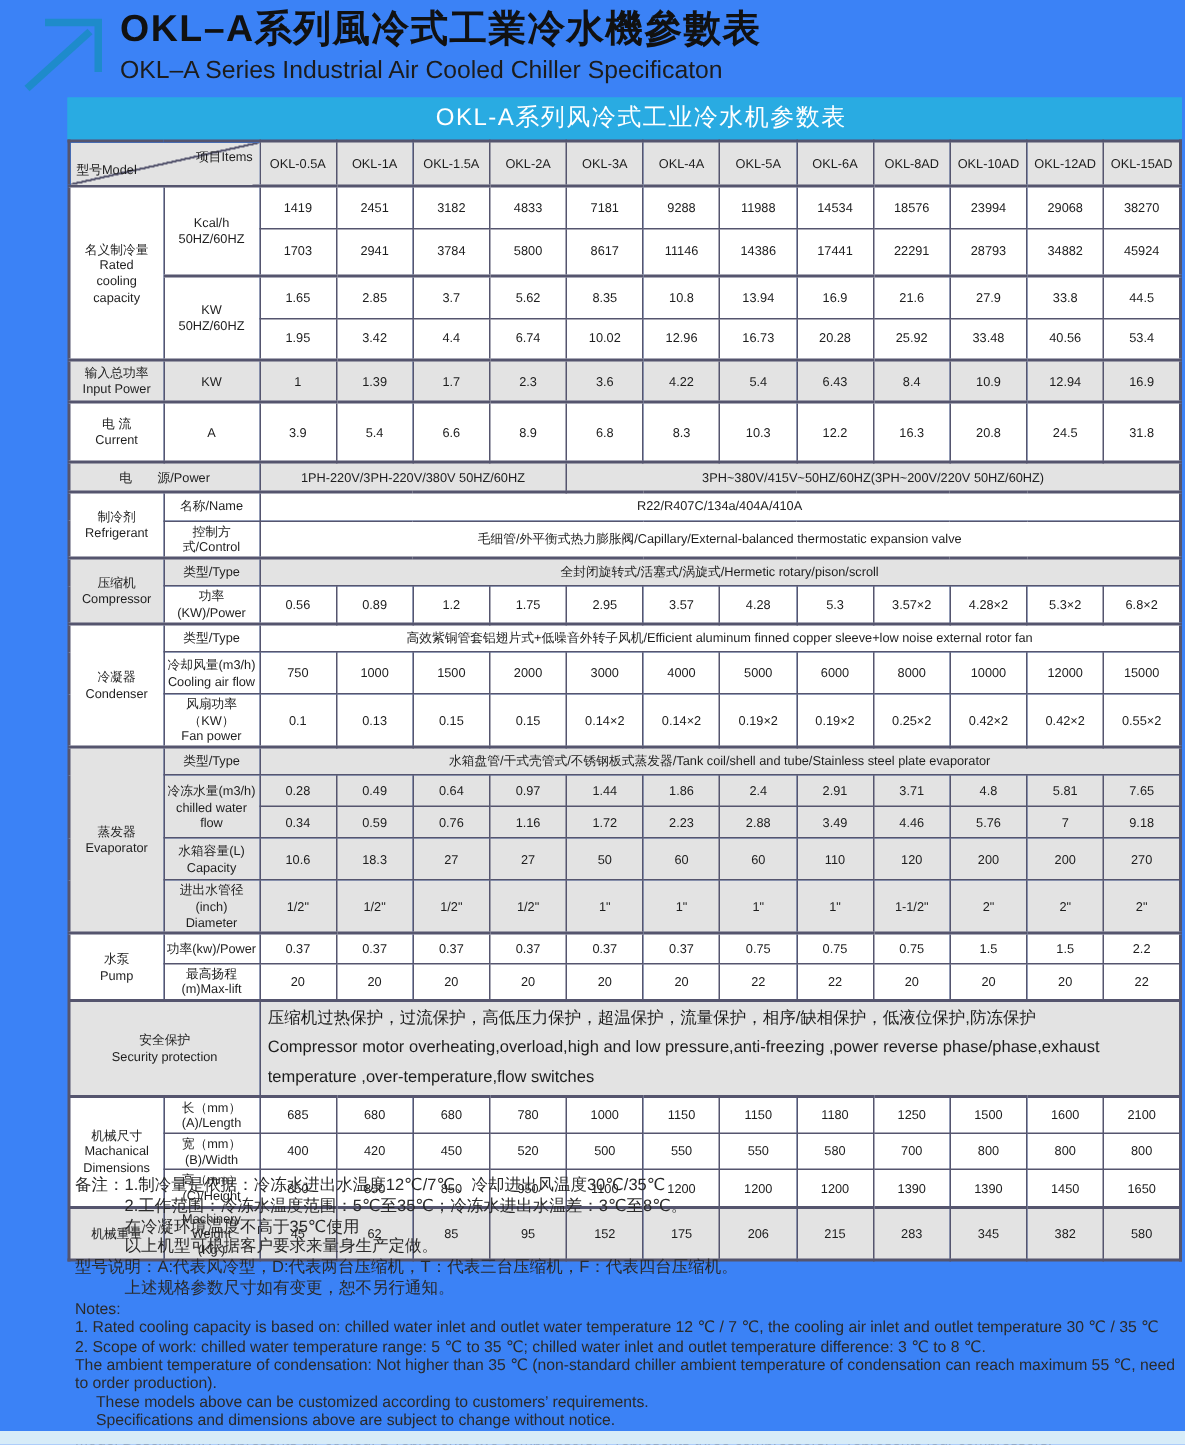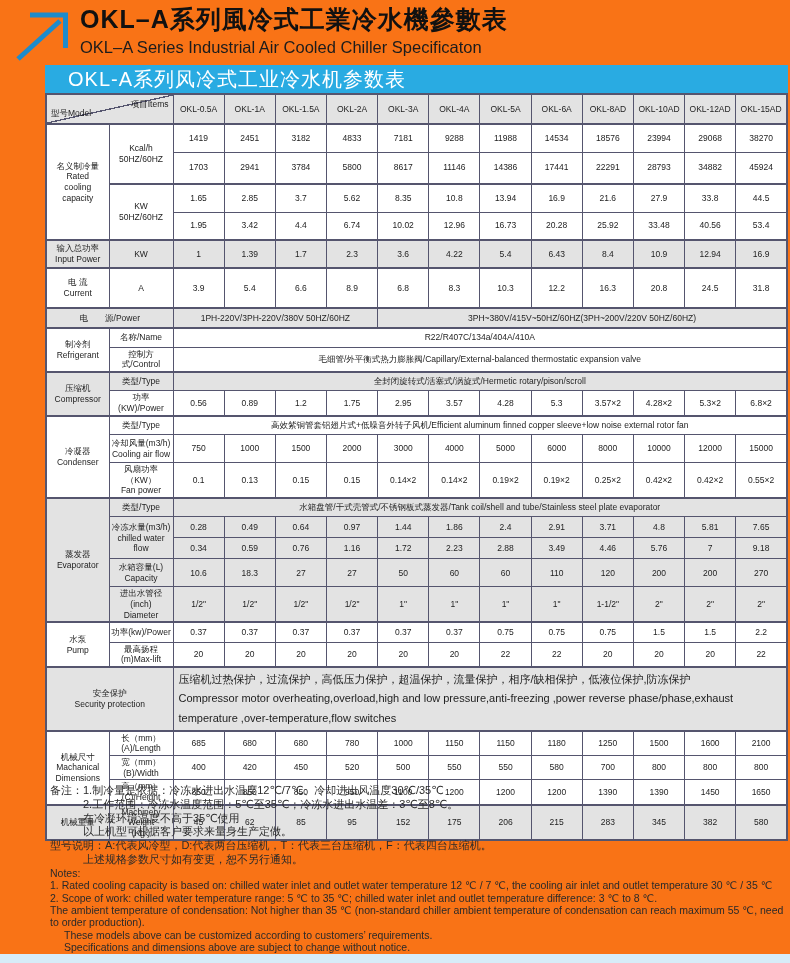--- a/index.html
+++ b/index.html
@@ -1,27 +1,27 @@
 <!DOCTYPE html>
 <html style="--accent: #29ABE2; --border: #55556E; --gray: #E3E3E3; --logo: #1E8BCB; --footer: #D7ECF8;"><head>
 <meta charset="utf-8">
 <style>
   :root{
     --accent:#29ABE2; --border:#55556E; --gray:#E3E3E3;
     --logo:#1E8BCB; --footer:#D7ECF8; --text:#222;
   }
   html,body{margin:0;padding:0;background:#fff;}
-  .page{position:relative;width:790px;height:963px;background:#f97316;overflow:hidden;
+  .page{position:relative;width:790px;height:963px;background:#3b82f6;overflow:hidden;
         font-family:"Liberation Sans","DejaVu Sans",sans-serif;color:var(--text);}
   .logo{position:absolute;left:14px;top:10px;width:58px;height:52px;}
   .titles{position:absolute;left:80px;top:4px;}
   .title-zh{font-size:25px;font-weight:bold;letter-spacing:1px;color:#111;line-height:30px;}
   .title-en{font-size:16.5px;color:#1c1c1c;line-height:22px;margin-top:2px;}
   .tablewrap{position:absolute;left:45px;top:65px;width:743px;}
-  .caption{background:var(--accent);color:#fff;font-size:20px;
+  .caption{background:var(--accent);color:#fff;text-align:center;font-size:16px;
            height:26px;line-height:26px;letter-spacing:1px;border:1px solid var(--accent);padding-left:22px;}
   table.spec{border-collapse:collapse;width:743px;table-layout:fixed;border:2px solid var(--border);}
   table.spec td{border:1px solid var(--border);text-align:center;vertical-align:middle;
                 font-size:8.5px;line-height:1.25;padding:1px 1px;white-space:pre-line;
                 word-break:break-word;color:#1d1d1d;background:#fff;}
   table.spec td.g{background:var(--gray);}
   table.spec tr.sep td{border-top-width:2px;}
   table.spec td.left{text-align:left;padding:2px 5px;font-size:11px;line-height:1.75;}
   table.spec td.diag{position:relative;padding:0;
      background-image:linear-gradient(to bottom right,transparent calc(50% - 0.7px),

